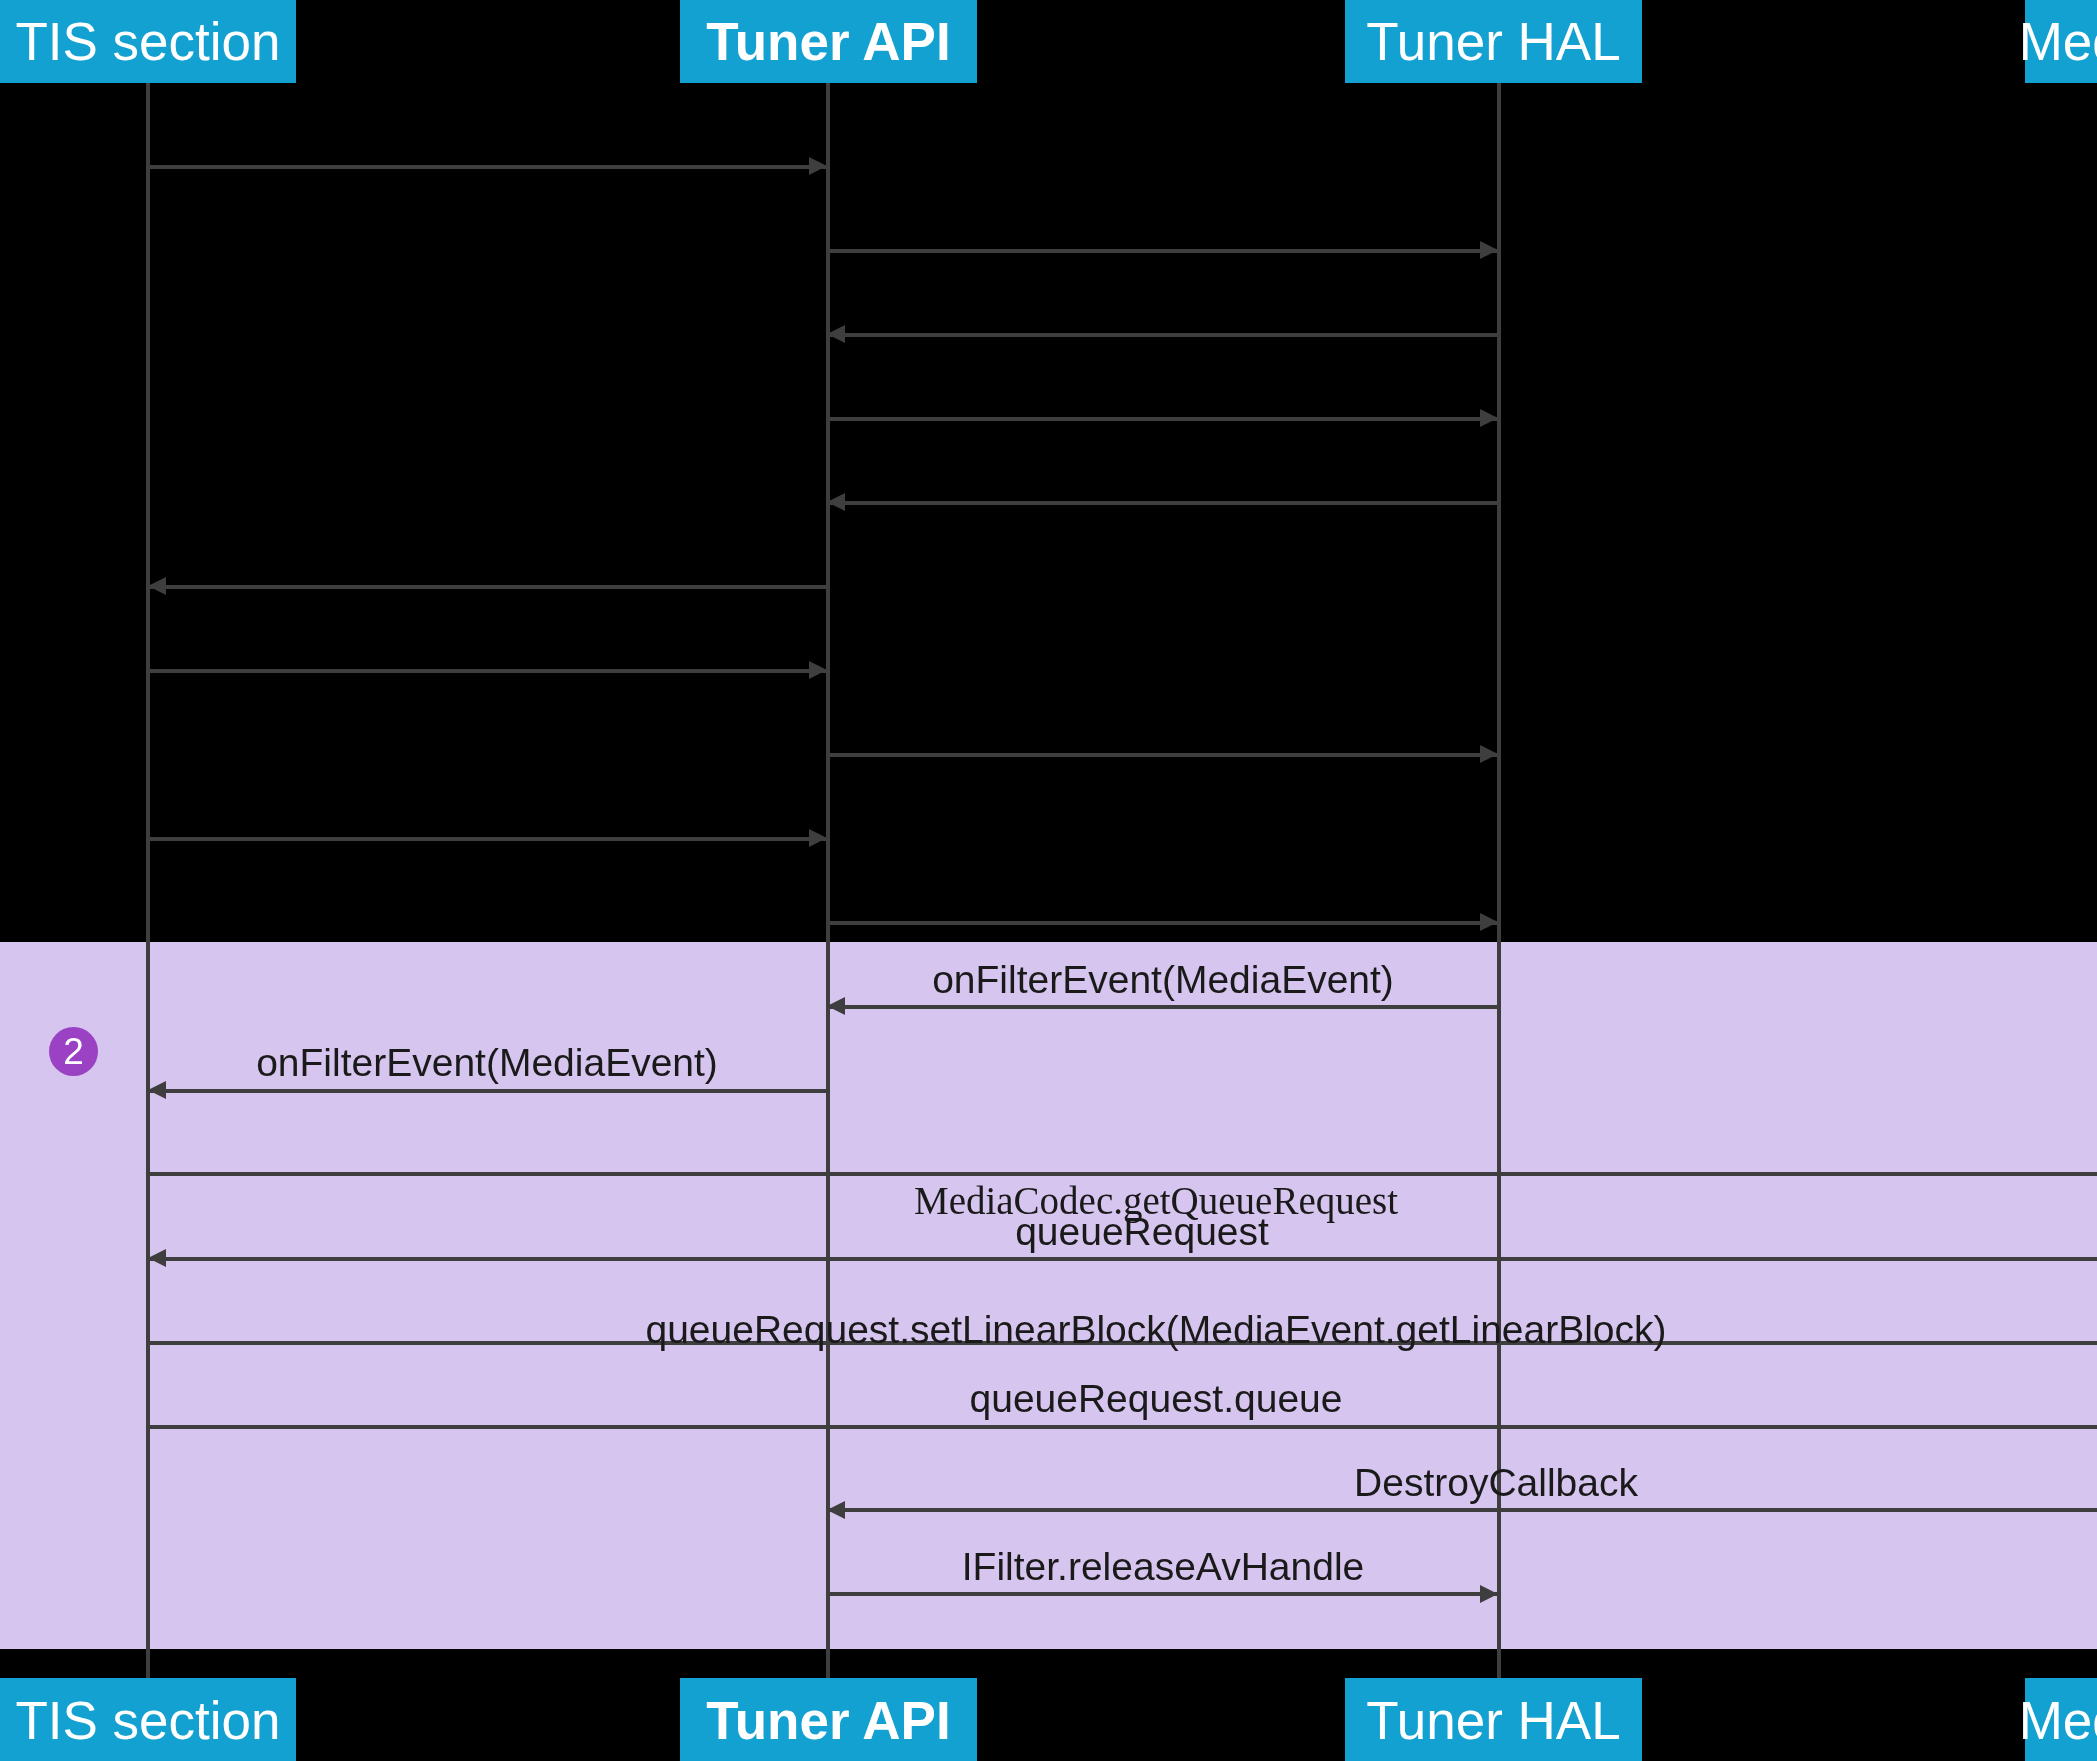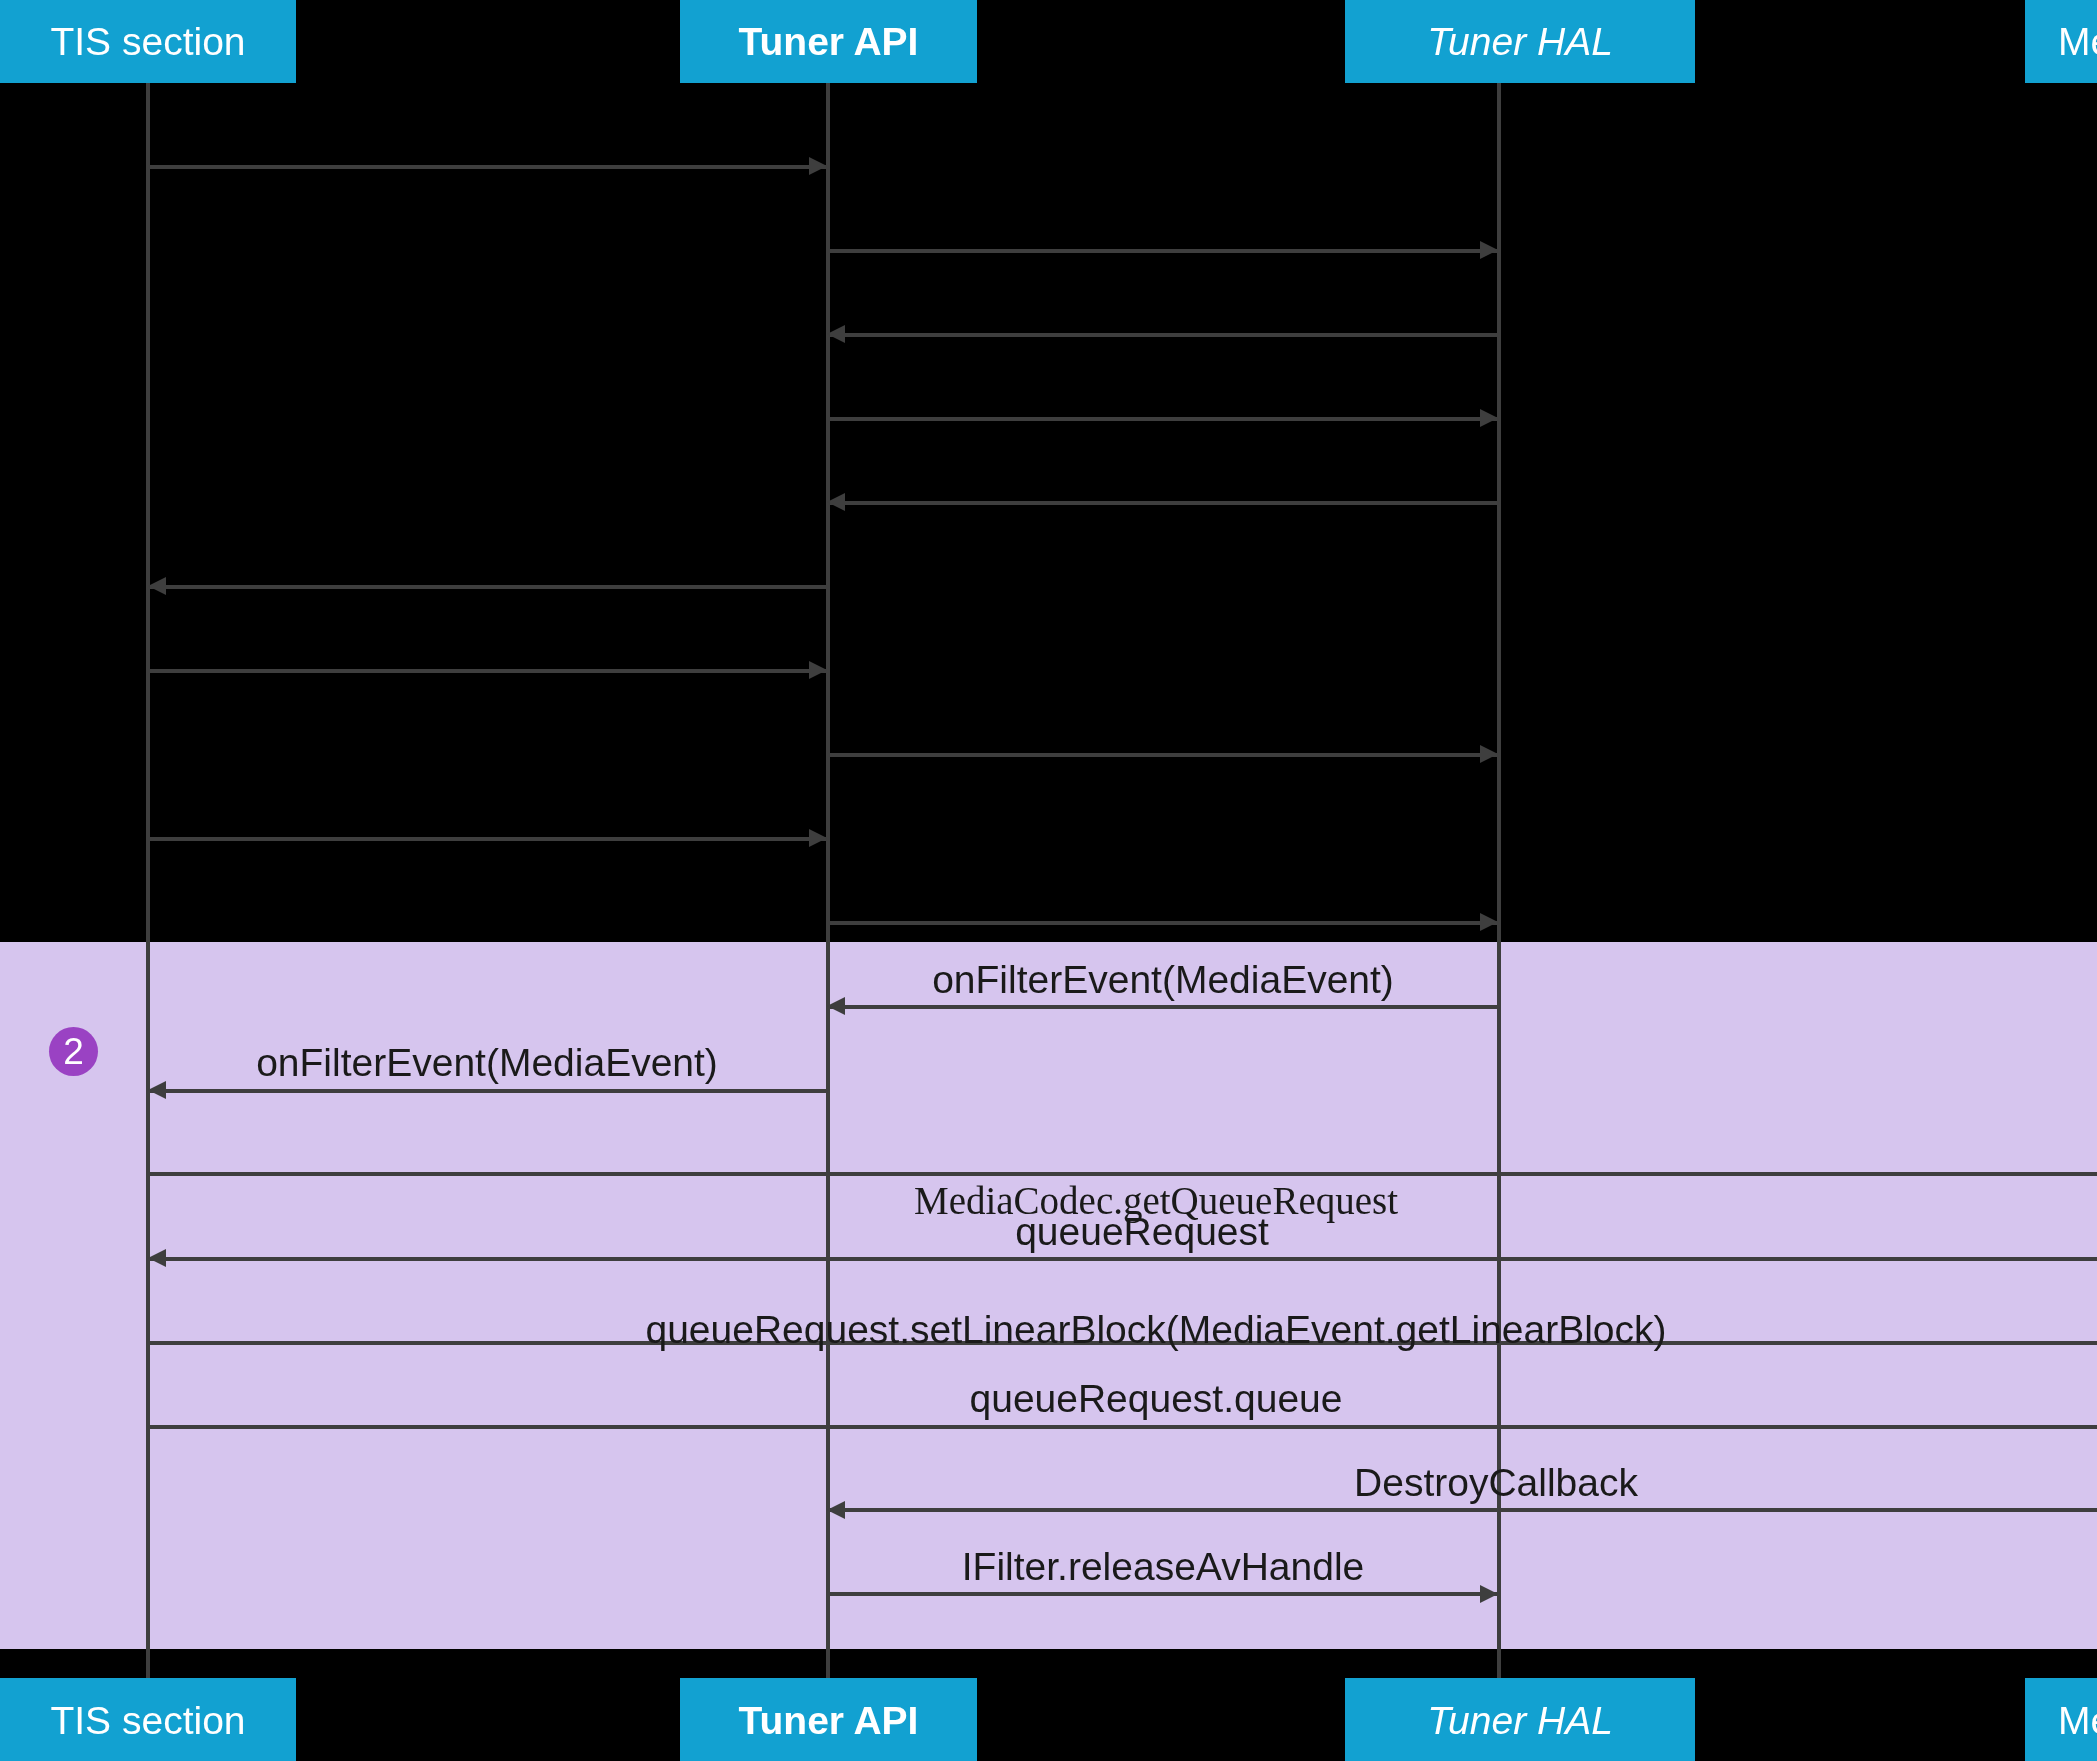--- a/index.html
+++ b/index.html
@@ -28,26 +28,26 @@
   .head{position:absolute;width:0;height:0;z-index:3;
         border-top:9.6px solid transparent;border-bottom:9.6px solid transparent;}
   .head-right{border-left:18.5px solid var(--arrow);}
   .head-left{border-right:18.5px solid var(--arrow);}
 
   .msg-label{position:absolute;transform:translateX(-50%);z-index:3;
              font-size:39px;line-height:42px;color:var(--label);white-space:nowrap;}
 
   .pbox{position:absolute;background:var(--header-bg);color:var(--header-text);
         display:flex;align-items:center;justify-content:center;
-        font-size:39px;line-height:1;z-index:4;}
+        font-size:53px;line-height:1;z-index:4;}
   .pbox.top{top:0;height:83px;}
   .pbox.bottom{top:1678px;height:84px;}
   .pb-tis{left:0;width:296px;}
   .pb-api{left:680px;width:297px;font-weight:bold;}
-  .pb-hal{left:1345px;width:350px;font-style:italic;}
+  .pb-hal{left:1345px;width:297px;}
   .pb-mc{left:2025px;width:285px;}
 
   .badge{position:absolute;left:49px;top:1027px;width:49px;height:49px;
          border-radius:50%;background:var(--badge-bg);color:var(--badge-text);
          display:flex;align-items:center;justify-content:center;
          font-size:37px;line-height:1;z-index:5;}
 </style>
 </head>
 <body>
 

